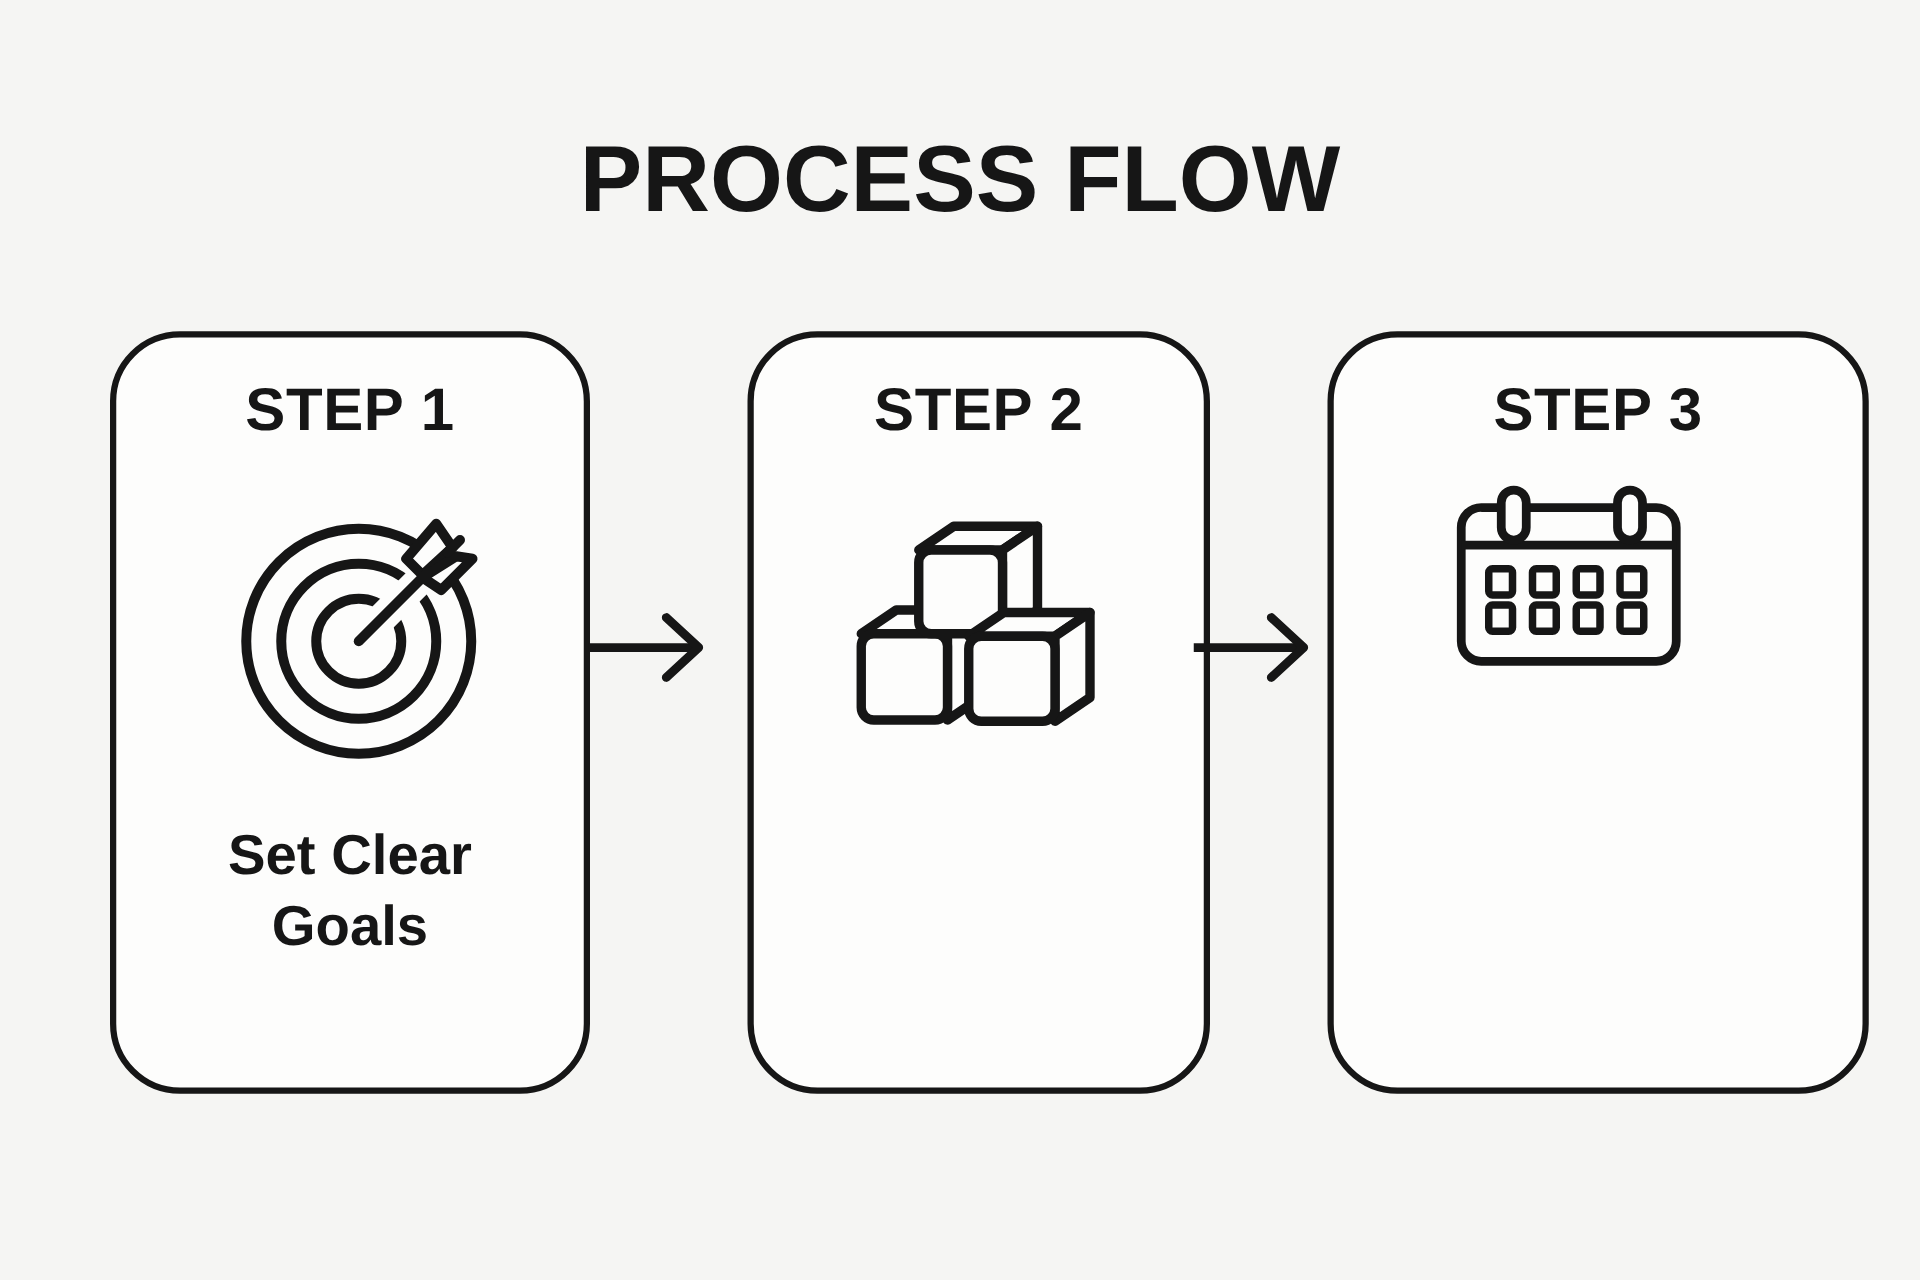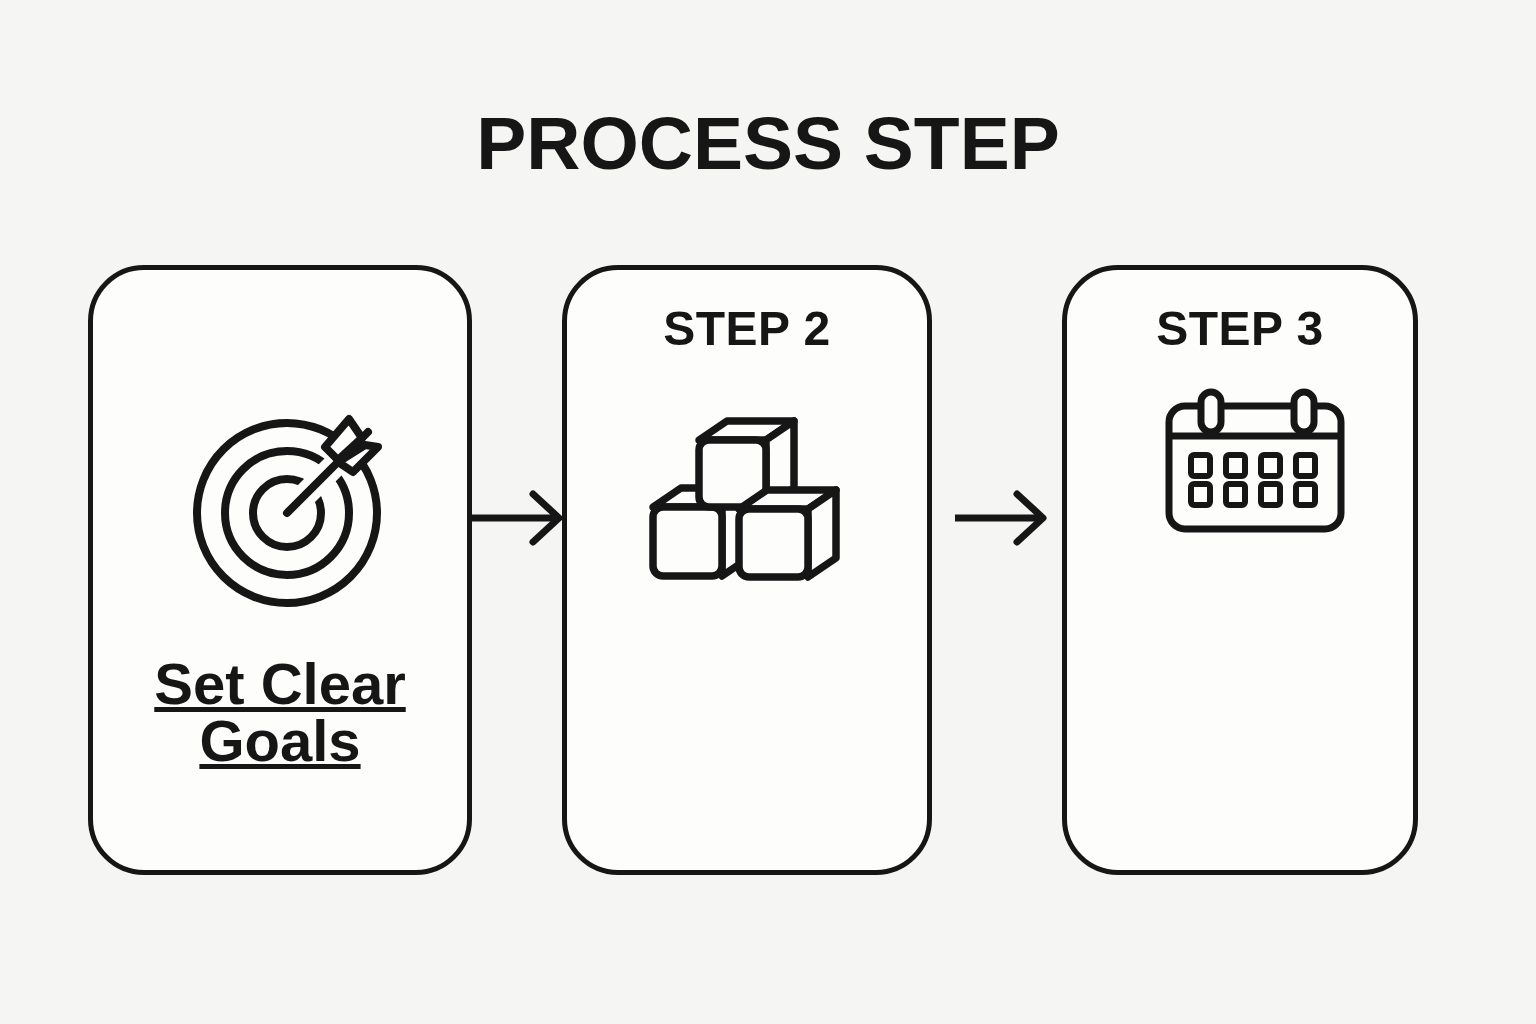--- a/index.html
+++ b/index.html
@@ -17,52 +17,52 @@
     font-size:75px; font-weight:700; letter-spacing:0px;
     color:#161616;
   }
   .card {
     position:absolute; top:265px; height:610px;
     background:#fdfdfc;
     border:5px solid #161616;
     border-radius:56px;
   }
   .card-1 { left:88px;  width:384px; }
-  .card-2 { left:562px; width:370px;padding-left:26px; }
-  .card-3 { left:1062px; width:356px; }
+  .card-2 { left:598px; width:370px;padding-left:26px; }
+  .card-3 { left:1062px; width:433px; }
   .step-heading {
     position:absolute; top:35px; left:0; right:0;
     text-align:center;
     font-size:48px; font-weight:700; letter-spacing:0.5px; line-height:1;
   }
   .step-label {
     position:absolute; top:385px; left:0; right:0;
     text-align:center;
-    font-size:58px; font-weight:700; line-height:57px;
+    font-size:45px; font-weight:700; line-height:57px;
     white-space:pre-line;
-    text-decoration:underline;
   }
   .icon { position:absolute; }
   .icon svg { overflow:visible; display:block; }
   .icon-target   { left:99px; top:145px; }
   .icon-cubes    { left:84px; top:148px; }
   .icon-calendar { left:98px; top:122px; }
   .connector { position:absolute; top:486px; }
   .connector-1 { left:471px; }
   .connector-2 { left:955px; }
   .ink    { stroke:#161616; }
   .nofill { fill:none; }
   .bgfill { fill:#fdfdfc; }
 </style>
 </head>
 <body>
 
-<div id="page-title">PROCESS STEP</div>
+<div id="page-title">PROCESS FLOW</div>
 
 <div class="card card-1">
+  <div class="step-heading">STEP 1</div>
   <div class="icon icon-target">
     <svg width="195" height="190" viewBox="0 0 195 190">
       <g class="ink nofill" stroke-width="8">
         <circle cx="95" cy="98" r="90"></circle>
         <circle cx="95" cy="98" r="62"></circle>
         <circle cx="95" cy="98" r="34"></circle>
       </g>
       <line x1="95" y1="98" x2="182" y2="11" stroke="#fdfdfc" stroke-width="24"></line>
       <g class="ink bgfill" stroke-width="8" stroke-linejoin="round">
         <path d="M133,32 L157,4 L170,23 L146,45 Z"></path>

